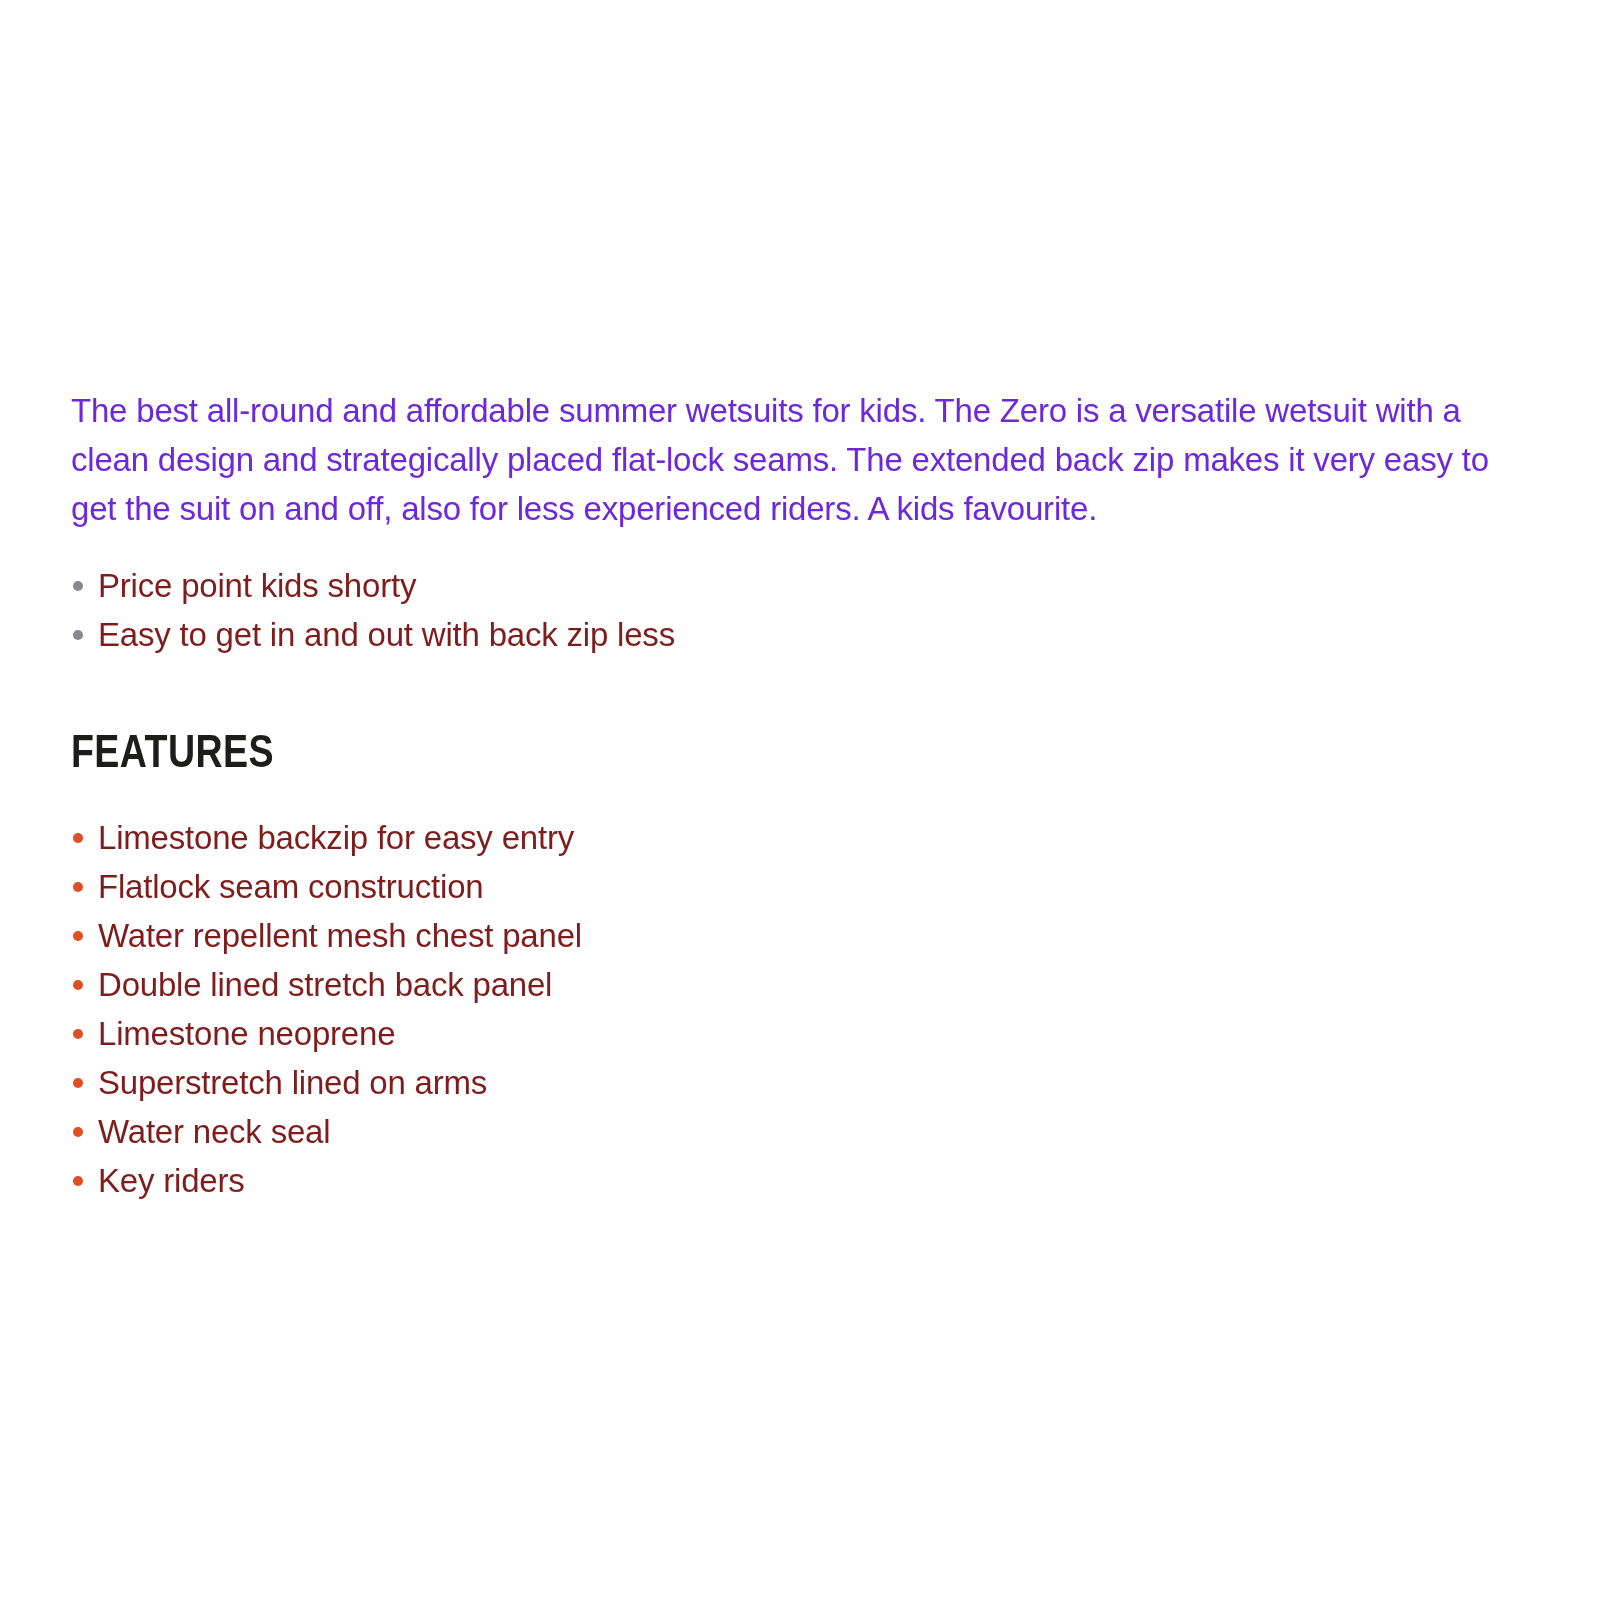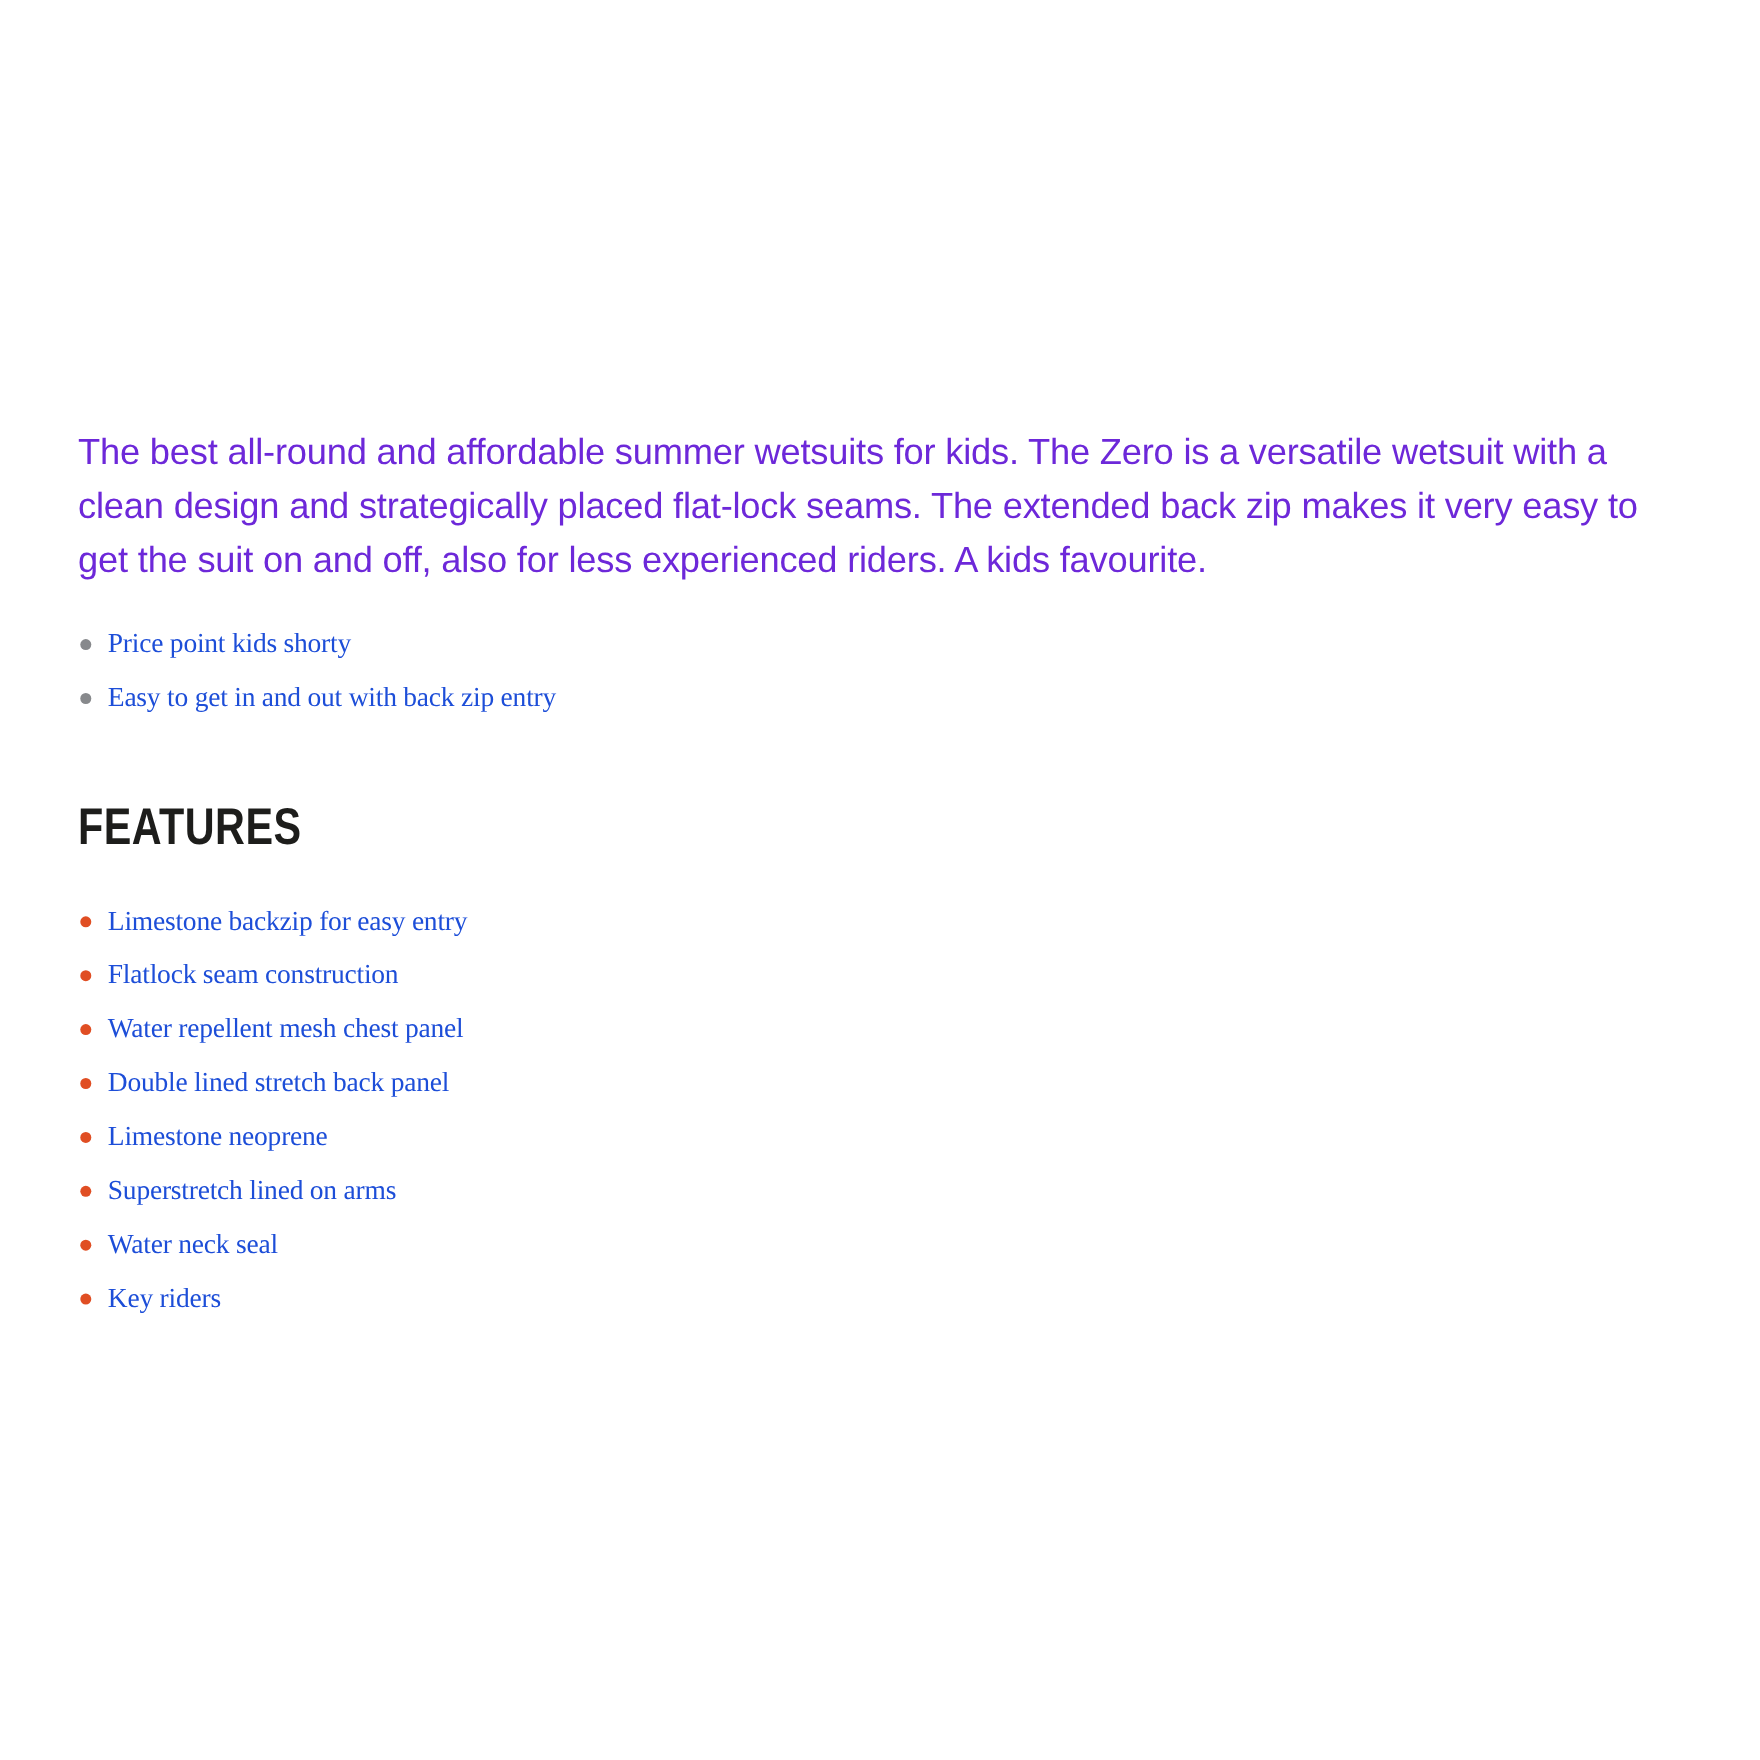--- a/index.html
+++ b/index.html
@@ -26,25 +26,24 @@
     color: #6d28d9;
   }
   ul {
     list-style: none;
     margin: 0;
     padding: 0;
   }
   li {
     position: relative;
     padding-left: 27px;
-    font-size: 25px;
+    font-size: 33px;
     line-height: 49px;
     letter-spacing: -0.2px;
-    color: #1d4ed8;
-    font-family: Liberation Serif, serif;
+    color: #7f1d1d;
   }
   .dot {
     position: absolute;
     left: 2px;
     top: 20px;
     width: 10px;
     height: 10px;
     border-radius: 50%;
     background: #87898c;
   }
@@ -75,21 +74,21 @@
 
   <p class="desc">The best all-round and affordable summer wetsuits for kids. The Zero is a versatile wetsuit with a clean design and strategically placed flat-lock seams. The extended back zip makes it very easy to get the suit on and off, also for less experienced riders. A kids favourite.</p>
 
   <ul class="highlights">
     <li>
       <span class="dot"></span>
       <span>Price point kids shorty</span>
     </li>
     <li>
       <span class="dot"></span>
-      <span>Easy to get in and out with back zip entry</span>
+      <span>Easy to get in and out with back zip less</span>
     </li>
   </ul>
 
   <h2 class="features-heading">FEATURES</h2>
 
   <ul class="features">
     <li>
       <span class="dot"></span>
       <span>Limestone backzip for easy entry</span>
     </li>

